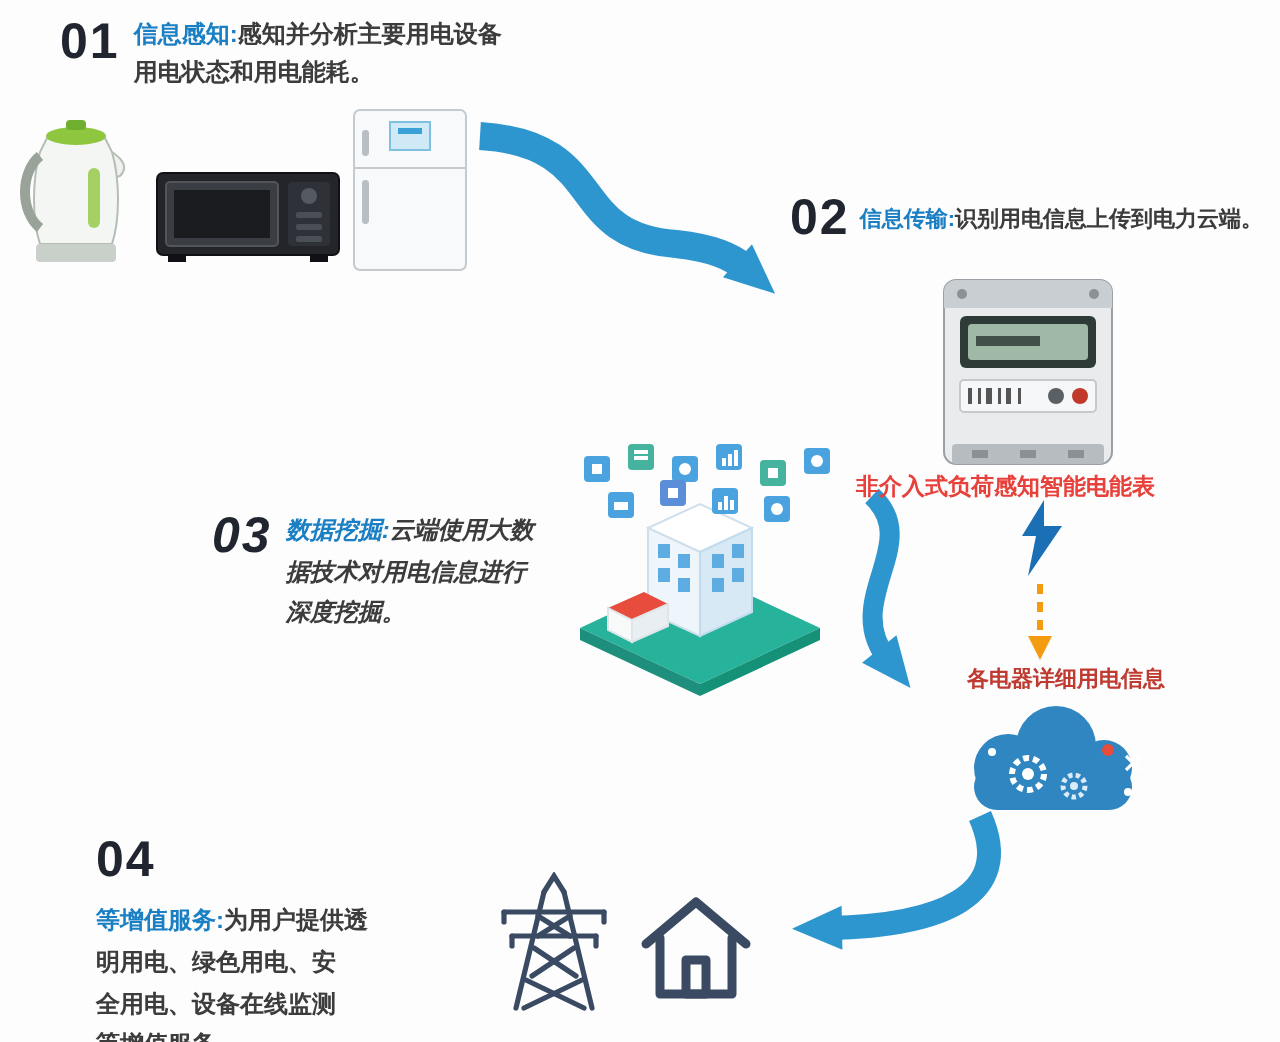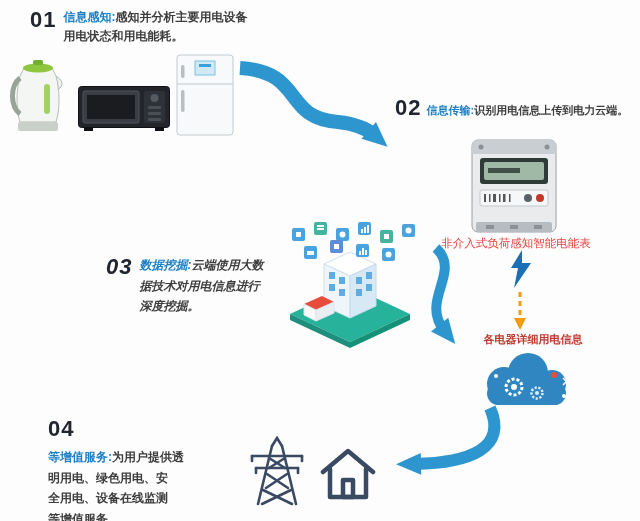--- a/index.html
+++ b/index.html
@@ -2,27 +2,27 @@
 <html><head>
 <meta charset="utf-8">
 <style>
   * { margin:0; padding:0; box-sizing:border-box; }
   html,body { background:#ffffff; font-family:"Liberation Sans", sans-serif; }
   .canvas { position:relative; width:640px; height:521px; background:#fdfdfd; overflow:hidden; }
   .layer { position:absolute; left:0; top:0; pointer-events:none; }
   .abs { position:absolute; }
 
   .step { position:absolute; display:flex; align-items:flex-start; gap:7px; }
-  .step-num { font-weight:800; font-size:22px; line-height:1.05; color:#20252f; letter-spacing:1px; }
+  .step-num { font-weight:800; font-size:25px; line-height:1.05; color:#20252f; letter-spacing:1px; }
   .step-text { white-space:pre-line; font-size:12px; line-height:1.55; color:#3c3c3c; font-weight:600; }
   .step-text.tall { line-height:1.72; }
   .step-text.small { font-size:11px; padding-top:6px; }
   .step-title { color:#1b7fc4; font-weight:700; }
 
-  .caption-red { position:absolute; color:#e8403a; font-weight:400; font-size:11.5px; text-align:center; }
+  .caption-red { position:absolute; color:#e8403a; font-weight:700; font-size:11.5px; text-align:left; }
   .label-darkred { position:absolute; color:#bf3a30; font-weight:700; font-size:11px; text-align:center; }
 
   .arrow { fill:none; stroke:#2e96cf; }
   .dashed-orange { stroke:#f39c12; stroke-width:3; stroke-dasharray:5 4; fill:none; }
 </style>
 </head>
 <body>
 
 <div class="canvas">
 

